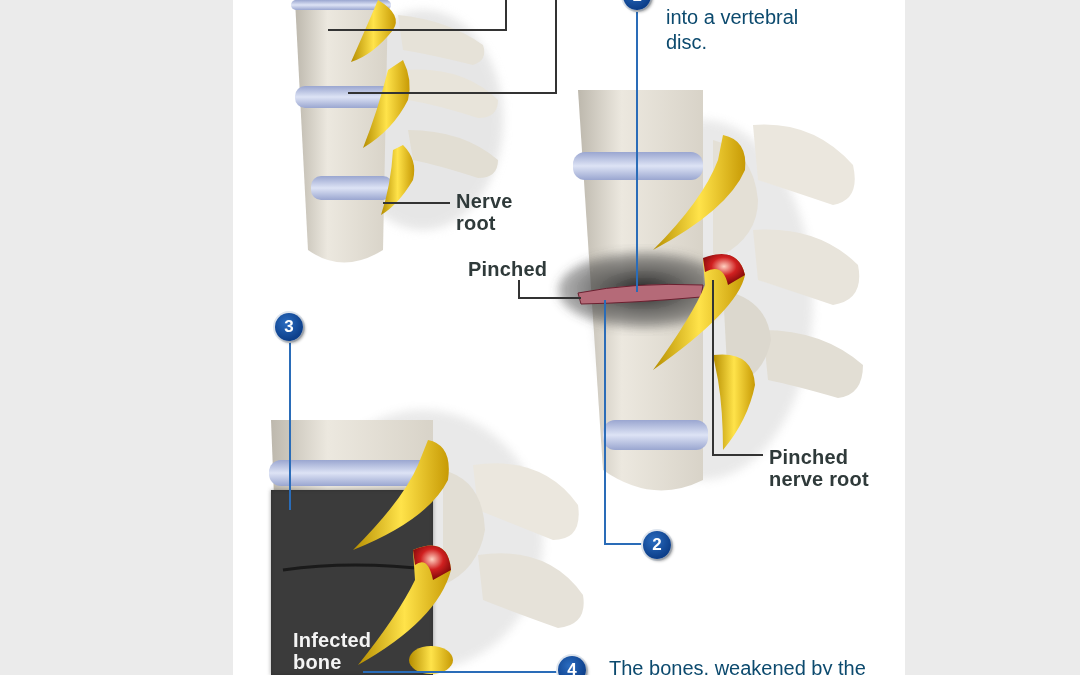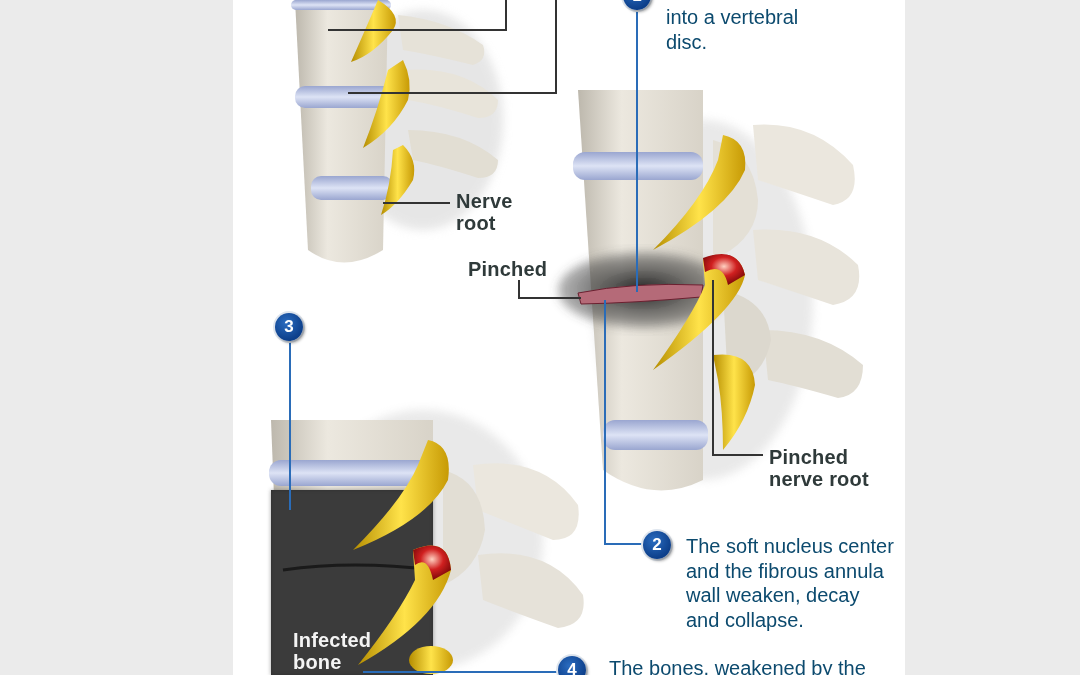--- a/index.html
+++ b/index.html
@@ -146,23 +146,19 @@
   <div class="lbl" style="left:536px; top:446px; white-space:pre-line;">Pinched
 nerve root</div>
   <div class="lbl light" style="left:60px; top:605px; white-space:pre-line;margin-top:24px;">Infected
 bone</div>
 
   <div class="badge" style="left:390px; top:-18px;">1</div>
   <div class="desc" style="left:433px; top:5px;">into a vertebral
 disc.</div>
 
   <div class="badge" style="left:410px; top:531px;">2</div>
-  <div class="desc" style="left:453px; top:534px;">The soft nucleus center
-and the fibrous annula
-wall weaken, decay
-and collapse.</div>
 
   <div class="badge" style="left:42px; top:313px;">3</div>
 
   <div class="badge" style="left:325px; top:656px;">4</div>
   <div class="desc" style="left:376px; top:656px; white-space:nowrap;">The bones, weakened by the</div>
 
 </div>
 
 </body></html>

